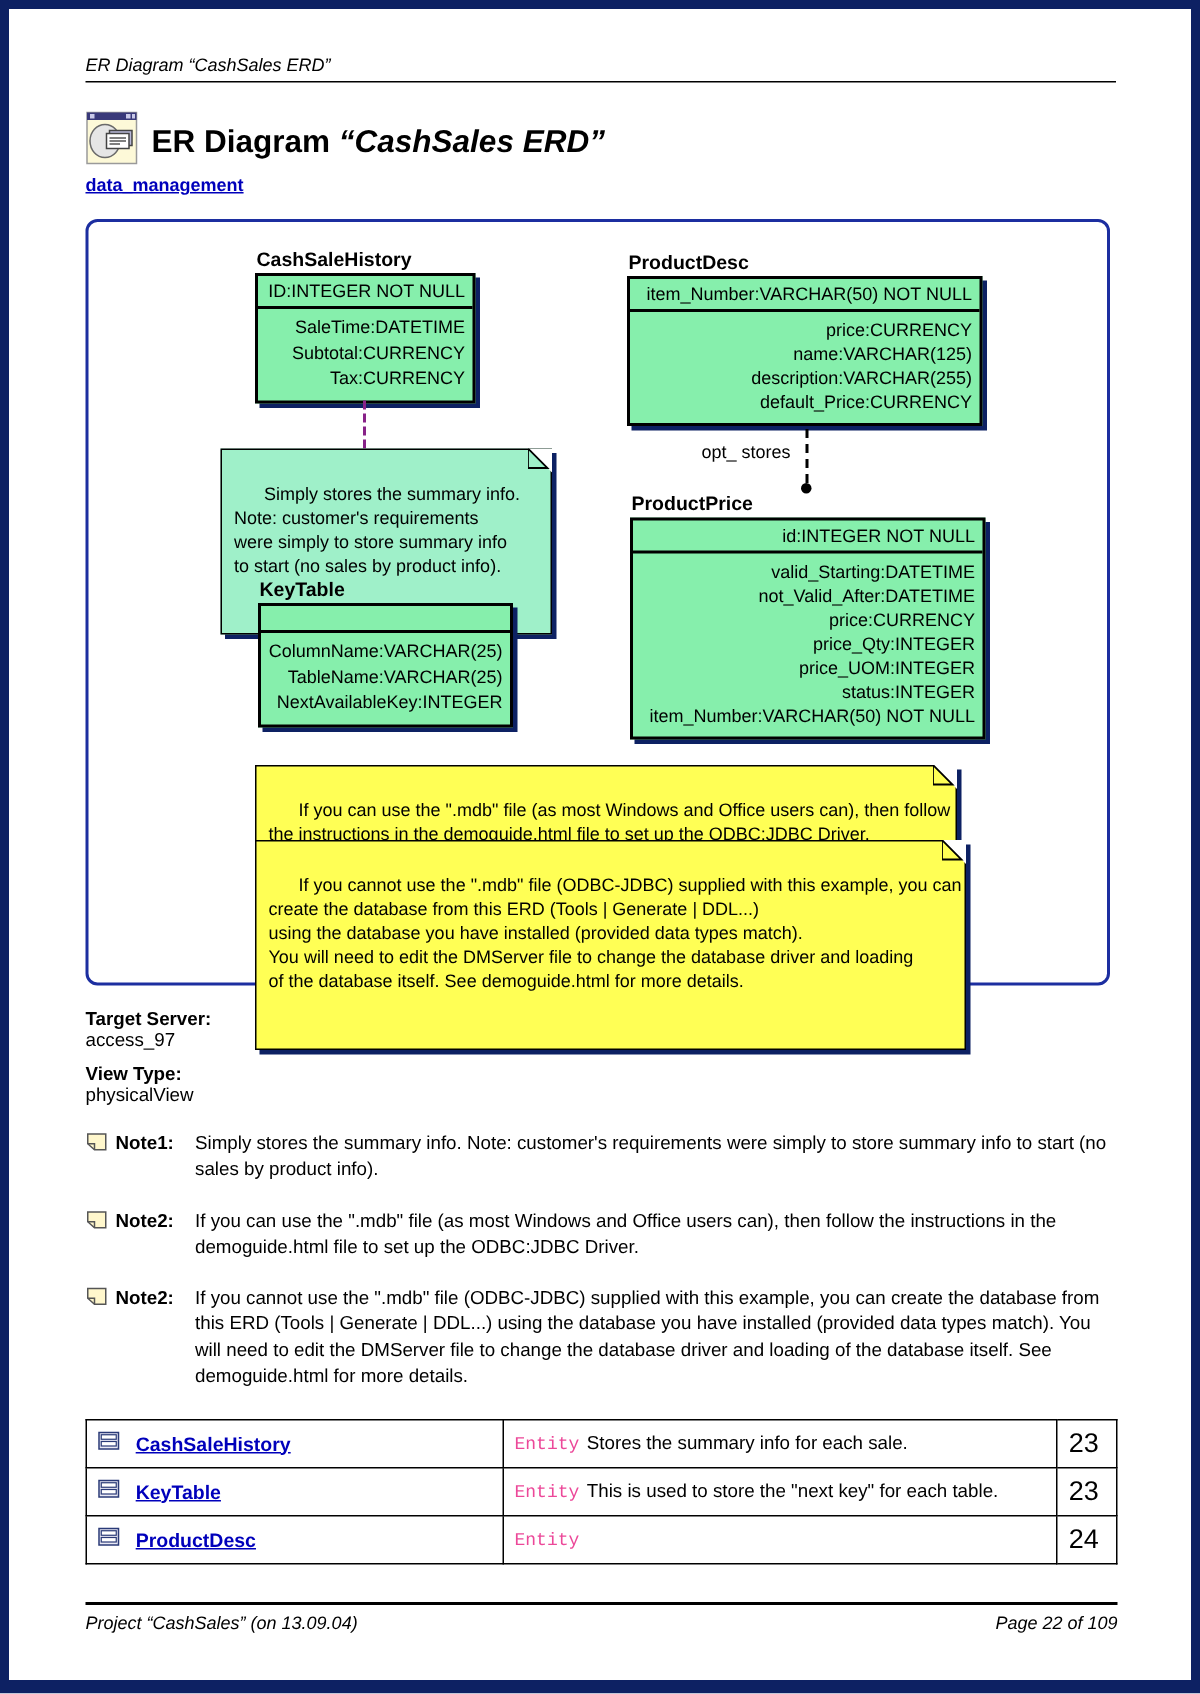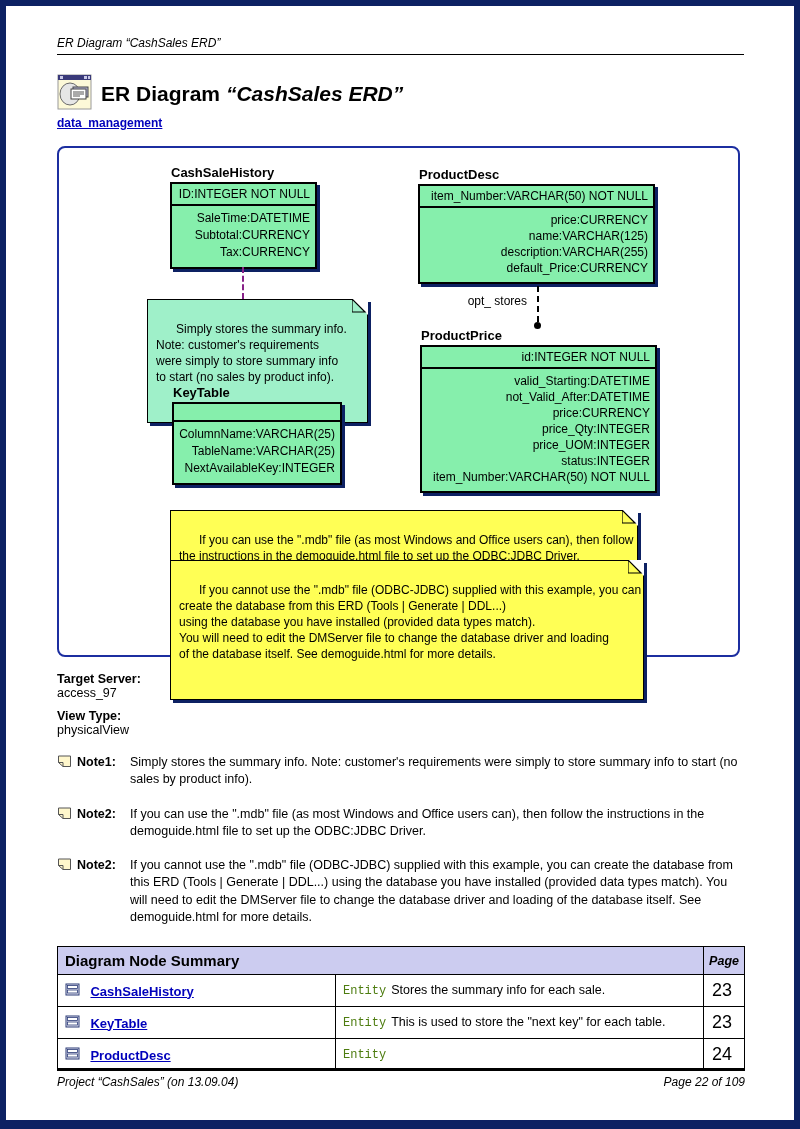--- a/index.html
+++ b/index.html
@@ -57,21 +57,21 @@
 
   
   table.summary { border-collapse:collapse; margin-top:20px; width:688px; }
   table.summary th, table.summary td { border:1.5px solid #000; }
   .sum-title { background:#ccccf0; font-size:15px; font-weight:bold; text-align:left; padding:5px 7px; }
   .sum-page-h { background:#ccccf0; font-size:12.5px; font-weight:bold; font-style:italic;
                 text-align:left; padding:5px 5px; width:40px; }
   .cell-name { width:278px; padding:5px 7px; white-space:nowrap; }
   .cell-name a { color:#0000bb; font-weight:bold; font-size:13px; text-decoration:underline; cursor:pointer; margin-left:6px; }
   .cell-desc { padding:5px 7px; font-size:12.5px; }
-  .mono { font-family:"Liberation Mono", monospace; font-size:12px; color:#4d7c0f; margin-right:5px; }
+  .mono { font-family:"Liberation Mono", monospace; font-size:12px; color:#ec4899; margin-right:5px; }
   .cell-page { text-align:left; padding:5px 8px; font-size:18px; }
 
   
   .footer { position:absolute; left:51px; top:1062px; width:688px; border-top:2px solid #000;
             padding-top:5px; display:flex; justify-content:space-between;
             font-size:12px; font-style:italic; }
 </style>
 </head>
 <body>
 
@@ -234,24 +234,20 @@
           <path d="M1.5,1 H13.5 V11.5 H6 L1.5,7.5 Z" fill="#fff7cc" stroke="#555"></path>
           <path d="M1.5,7.5 H6 V11.5" fill="none" stroke="#555"></path>
         </svg>
       </span>
       <span class="note-label">Note2:</span>
       <span class="note-text">If you cannot use the ".mdb" file (ODBC-JDBC) supplied with this example, you can create the database from this ERD (Tools | Generate | DDL...) using the database you have installed (provided data types match). You will need to edit the DMServer file to change the database driver and loading of the database itself. See demoguide.html for more details.</span>
     </div>
 
     <table class="summary">
       <tbody>
-          <tr>
-        <th class="sum-title" colspan="2">Diagram Node Summary</th>
-        <th class="sum-page-h">Page</th>
-      </tr>
       <tr>
         <td class="cell-name">
           <span>
             <svg width="15" height="13" viewBox="0 0 15 13">
               <rect x="1" y="1" width="13" height="11" fill="#e8e8f4" stroke="#2a3a77"></rect>
               <rect x="2.5" y="2.5" width="10" height="3" fill="#fff" stroke="#2a3a77" stroke-width="0.8"></rect>
               <rect x="2.5" y="7" width="10" height="3" fill="#fff" stroke="#2a3a77" stroke-width="0.8"></rect>
             </svg>
           </span>
           <a>CashSaleHistory</a>

